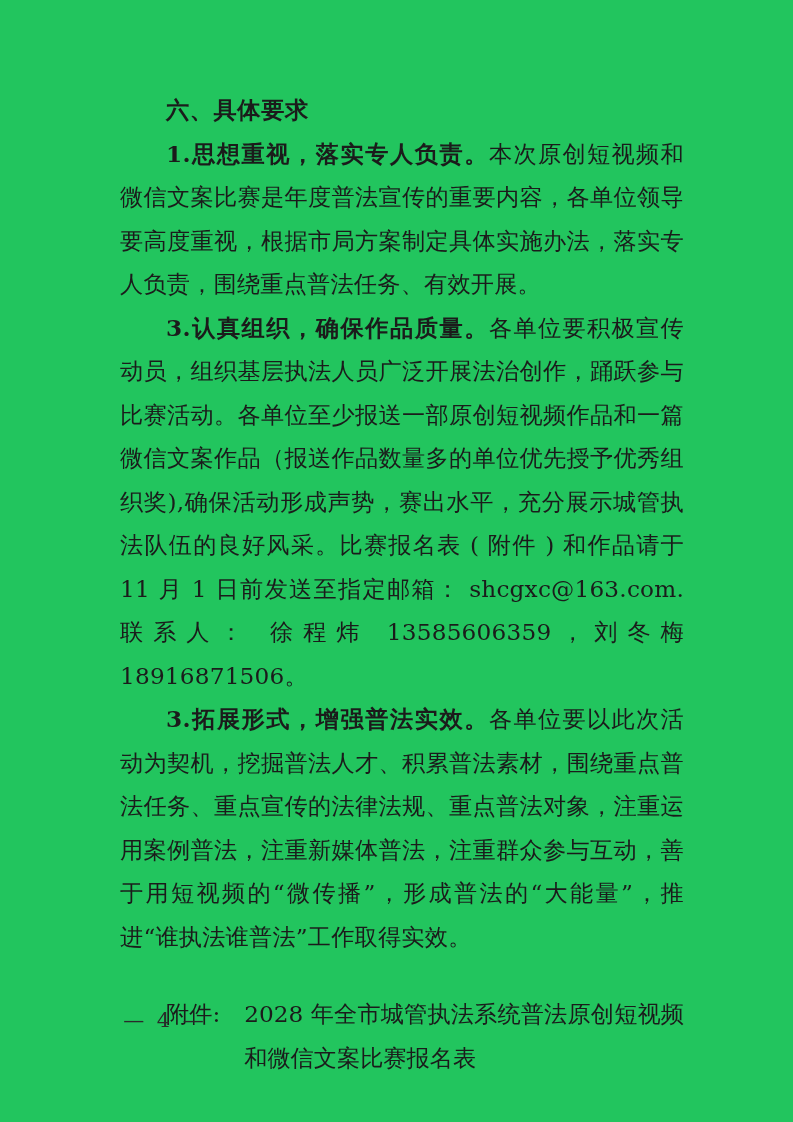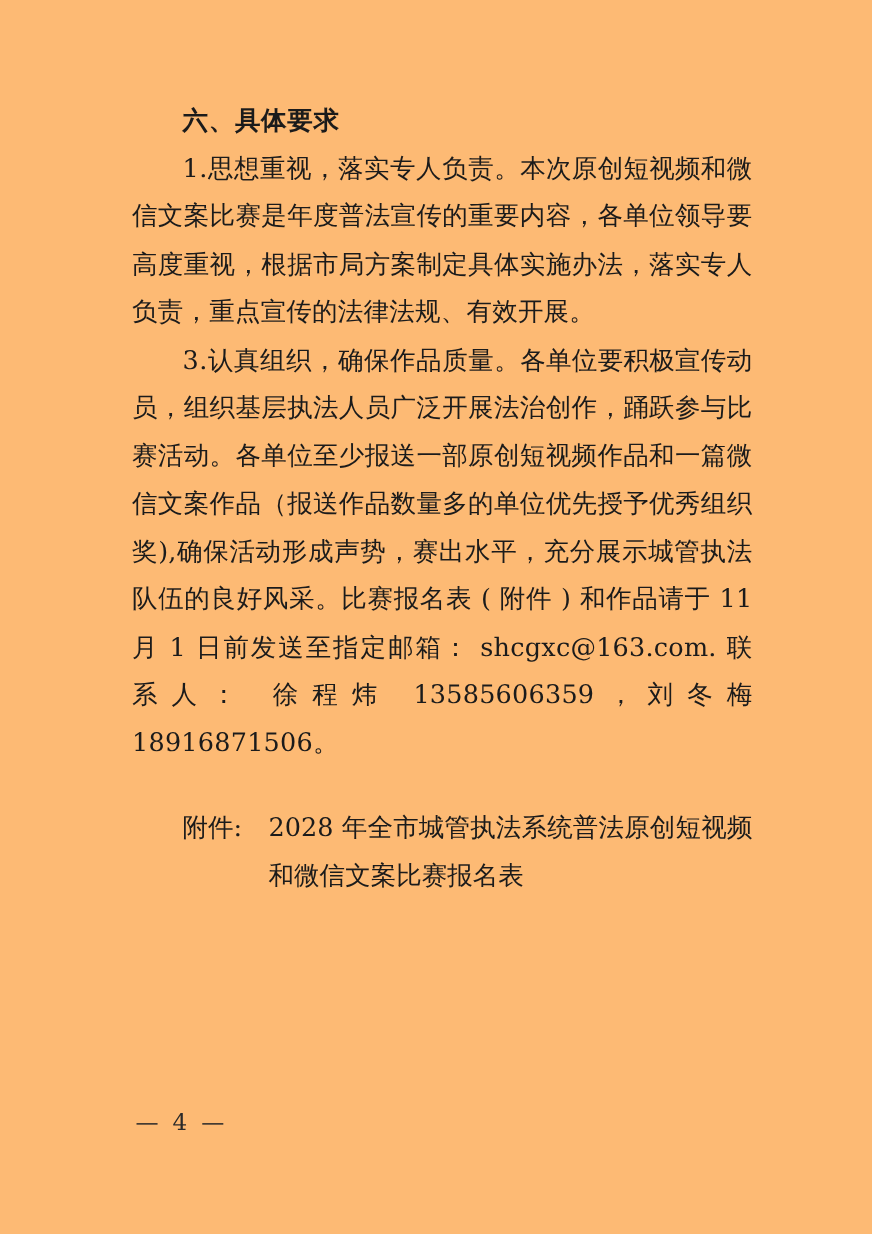--- a/index.html
+++ b/index.html
@@ -8,21 +8,21 @@
     background: #ffffff;
   }
   body {
     font-family: "DejaVu Serif", "Liberation Serif", serif;
   }
 
   .page {
     position: relative;
     width: 793px;
     height: 1122px;
-    background: #fdba74;
+    background: #22c55e;
     overflow: hidden;
     box-sizing: border-box;
   }
 
   
   .doc-body {
     position: absolute;
     left: 120px;
     top: 88px;
     width: 564px;
@@ -43,21 +43,21 @@
     -webkit-font-smoothing: antialiased;
   }
 
   .para.section-heading {
     font-weight: 700;
     letter-spacing: 0.6px;
   }
 
   
   .lead {
-    font-weight: 400;
+    font-weight: 700;
     letter-spacing: 0.4px;
   }
 
   .gap {
     height: 34px;
   }
 
   
   .attachment {
     margin: 0;
@@ -95,24 +95,25 @@
 </style>
 </head>
 <body>
 
 <div class="page">
 
   <div class="doc-body">
 
     <p class="para section-heading">六、具体要求</p>
 
-    <p class="para"><span class="lead">1.思想重视，落实专人负责。</span><span>本次原创短视频和微信文案比赛是年度普法宣传的重要内容，各单位领导要高度重视，根据市局方案制定具体实施办法，落实专人负责，重点宣传的法律法规、有效开展。</span></p>
+    <p class="para"><span class="lead">1.思想重视，落实专人负责。</span><span>本次原创短视频和微信文案比赛是年度普法宣传的重要内容，各单位领导要高度重视，根据市局方案制定具体实施办法，落实专人负责，围绕重点普法任务、有效开展。</span></p>
 
     <p class="para"><span class="lead">3.认真组织，确保作品质量。</span><span>各单位要积极宣传动员，组织基层执法人员广泛开展法治创作，踊跃参与比赛活动。各单位至少报送一部原创短视频作品和一篇微信文案作品（报送作品数量多的单位优先授予优秀组织奖),确保活动形成声势，赛出水平，充分展示城管执法队伍的良好风采。比赛报名表 ( 附件 ) 和作品请于 11 月 1 日前发送至指定邮箱： shcgxc@163.com. 联系人： 徐程炜 13585606359，刘冬梅 18916871506。</span></p>
 
+    <p class="para"><span class="lead">3.拓展形式，增强普法实效。</span><span>各单位要以此次活动为契机，挖掘普法人才、积累普法素材，围绕重点普法任务、重点宣传的法律法规、重点普法对象，注重运用案例普法，注重新媒体普法，注重群众参与互动，善于用短视频的“微传播”，形成普法的“大能量”，推进“谁执法谁普法”工作取得实效。</span></p>
 
     <div class="gap"></div>
 
     <div class="attachment">
       <span class="attachment-label">附件:</span>
       <span class="attachment-text">2028 年全市城管执法系统普法原创短视频和微信文案比赛报名表</span>
     </div>
 
   </div>
 

